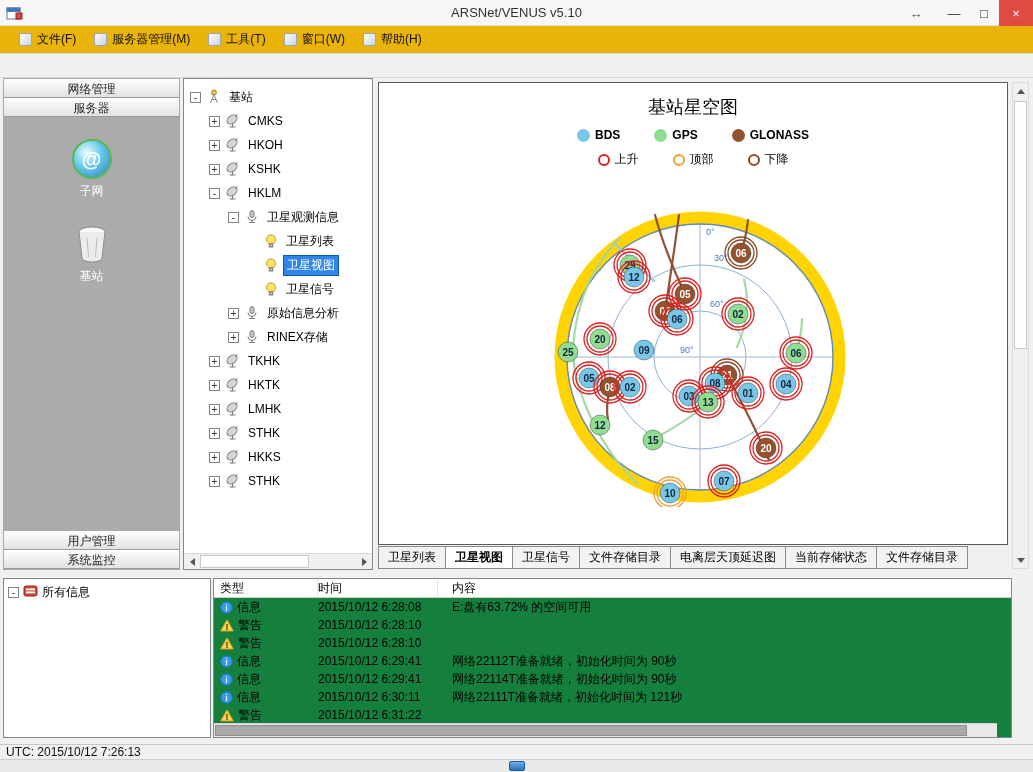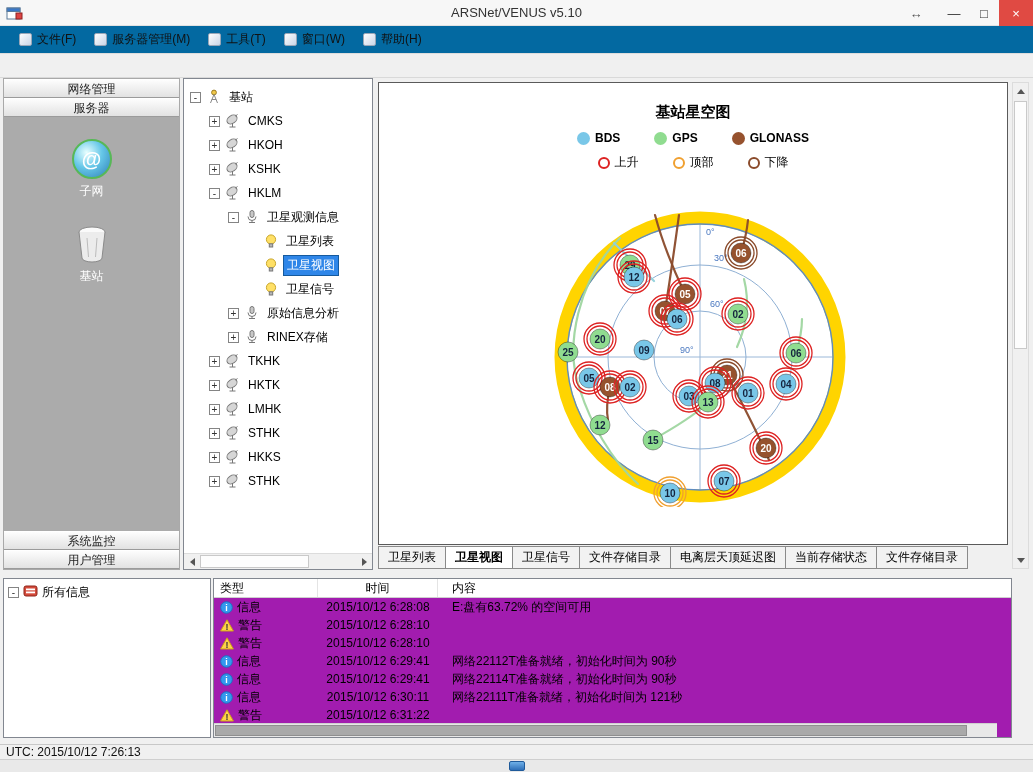--- a/index.html
+++ b/index.html
@@ -10,21 +10,21 @@
   
   .titlebar { position:absolute; top:0; left:0; width:1033px; height:26px; background:#f7f7f7; border-bottom:1px solid #e2e2e2; display:flex; align-items:center; }
   .app-icon { margin-left:6px; width:18px; height:16px; display:inline-block; }
   .tb-title { position:absolute; left:0; right:0; text-align:center; color:#333; font-size:13px; pointer-events:none; }
   .tb-btns { position:absolute; right:0; top:0; height:26px; display:flex; }
   .tb-btn { width:30px; height:26px; display:flex; align-items:center; justify-content:center; color:#333; font-size:13px; cursor:default; }
   .tb-btn.arrows { width:46px; color:#555; }
   .tb-btn.close { background:#e04a43; color:#fff; width:34px; }
 
   
-  .menubar { position:absolute; top:26px; left:0; width:1033px; height:28px; background:#0369a1; border-bottom:1px solid #ddd; display:flex; align-items:center; padding-left:10px; }
+  .menubar { position:absolute; top:26px; left:0; width:1033px; height:28px; background:#eab308; border-bottom:1px solid #ddd; display:flex; align-items:center; padding-left:10px; }
   .menu-item { display:inline-flex; align-items:center; gap:5px; padding:4px 9px; color:#111; }
   .mi-ico { width:13px; height:13px; border:1px solid #9aa7b8; background:linear-gradient(135deg,#fdfdfd,#c9d6e8); border-radius:2px; }
   .toolbar { position:absolute; top:54px; left:0; width:1033px; height:24px; background:#f0f0f0; border-bottom:1px solid #d9d9d9; }
 
   
   .main { position:absolute; top:78px; left:0; width:1033px; height:492px; }
 
   
   .sidebar { position:absolute; left:3px; top:0; width:177px; height:492px; display:flex; flex-direction:column; border:1px solid #a9a9a9; background:#ababab; }
   .sb-group { height:19px; line-height:18px; text-align:center; background:linear-gradient(#fdfdfd,#e2e2e2); border-bottom:1px solid #9b9b9b; border-top:1px solid #fff; color:#222; }
@@ -49,21 +49,21 @@
   .sc-btn { width:16px; height:16px; display:flex; align-items:center; justify-content:center; background:#f0f0f0; }
   .tri { width:0; height:0; display:block; }
   .tri.left  { border-top:4px solid transparent; border-bottom:4px solid transparent; border-right:5px solid #555; }
   .tri.right { border-top:4px solid transparent; border-bottom:4px solid transparent; border-left:5px solid #555; }
   .tri.up    { border-left:4px solid transparent; border-right:4px solid transparent; border-bottom:5px solid #555; }
   .tri.down  { border-left:4px solid transparent; border-right:4px solid transparent; border-top:5px solid #555; }
 
   
   .main-view { position:absolute; left:376px; top:0; width:634px; height:492px; }
   .plot-panel { position:absolute; left:2px; top:4px; width:630px; height:463px; background:#fff; border:1px solid #5a5a5a; overflow:hidden; }
-  .plot-title { margin-top:20px; text-align:center; font-size:15px; font-weight:bold; color:#000; }
+  .plot-title { margin-top:12px; text-align:center; font-size:18px; font-weight:normal; color:#000; }
   .legend-row { display:flex; justify-content:center; align-items:center; gap:34px; margin-top:9px; }
   .lg-item { display:flex; align-items:center; gap:5px; color:#000; }
   .lg-item b { font-size:12px; }
   .lg-dot { width:13px; height:13px; border-radius:50%; display:inline-block; }
   .lg-ring { width:12px; height:12px; border-radius:50%; border:2px solid #000; display:inline-block; background:#fff; }
   #skyplot { position:absolute; left:50%; margin-left:-143px; top:124px; }
 
   
   .tabbar { position:absolute; left:2px; top:468px; width:630px; height:23px; display:flex; background:#f0f0f0; }
   .tab { padding:2px 9px; line-height:17px; background:#f2f2f2; border:1px solid #8a8a8a; margin-right:-1px; color:#000; white-space:nowrap; }
@@ -73,25 +73,25 @@
   .vscroll { position:absolute; width:17px; background:#f0f0f0; border:1px solid #dcdcdc; }
   .vscroll .sc-btn { width:15px; height:16px; }
   .vs-track { position:absolute; top:17px; bottom:17px; left:0; right:0; }
   .vs-thumb { position:absolute; left:1px; right:1px; background:#fdfdfd; border:1px solid #c9c9c9; }
   .vscroll-main { left:1012px; top:4px; height:487px; }
 
   
   .bottom { position:absolute; top:572px; left:0; width:1033px; height:170px; }
   .msg-panel { position:absolute; left:3px; top:6px; width:208px; height:160px; background:#fff; border:1px solid #828790; padding:5px 4px; }
   .msg-row { display:flex; align-items:center; gap:4px; }
-  .log-panel { position:absolute; left:213px; top:6px; width:799px; height:160px; background:#a21caf; border:1px solid #828790; overflow:hidden; }
+  .log-panel { position:absolute; left:213px; top:6px; width:799px; height:160px; background:#15803d; border:1px solid #828790; overflow:hidden; }
   .log-header { display:flex; height:19px; align-items:center; border-bottom:1px solid #cfcfcf; background:#fff; font-size:12px; color:#000; }
   .log-row { display:flex; height:18px; align-items:center; font-size:12px; white-space:nowrap; color:#000; }
   .c-type { width:104px; padding-left:6px; display:flex; align-items:center; gap:4px; flex:0 0 104px; }
-  .c-time { width:120px; flex:0 0 120px; text-align:center; }
+  .c-time { width:120px; flex:0 0 120px; text-align:left; }
   .c-content { flex:1; padding-left:14px; overflow:hidden; }
   .log-header .c-type, .log-header .c-time { border-right:1px solid #e4e4e4; height:100%; line-height:19px; }
   .log-hscroll { position:absolute; left:0; bottom:0; width:783px; height:14px; background:#e8e8e8; border-top:1px solid #cfcfcf; }
   .log-hthumb { position:absolute; left:1px; top:1px; bottom:1px; width:96%; background:#a9a9a9; border:1px solid #8f8f8f; }
 
   
   .statusbar { position:absolute; top:744px; left:0; width:1033px; height:15px; background:#f0f0f0; border-top:1px solid #c8c8c8; display:flex; align-items:center; padding-left:6px; color:#111; }
   .taskbar { position:absolute; top:759px; left:0; width:1033px; height:13px; background:#e9e9e9; border-top:1px solid #cfcfcf; display:flex; justify-content:center; align-items:center; }
   .tk-icon { width:16px; height:10px; background:linear-gradient(#6fb0e8,#2f6fb8); border:1px solid #1f5a9a; border-radius:2px; }
 </style>
@@ -157,22 +157,22 @@
             <svg width="32" height="38" viewBox="0 0 32 38">
               <ellipse cx="16" cy="6" rx="13" ry="5" fill="#fafafa" stroke="#8a8a8a"></ellipse>
               <path d="M3 6 L6 32 a10 4 0 0 0 20 0 L29 6" fill="#ececec" stroke="#8a8a8a"></path>
               <line x1="11" y1="12" x2="12.5" y2="31" stroke="#bbb"></line>
               <line x1="21" y1="12" x2="19.5" y2="31" stroke="#bbb"></line>
             </svg>
             <div>基站</div>
           </div>
         </div>
       <div id="sb-bottom">
+          <div class="sb-group">用户管理</div>
           <div class="sb-group">系统监控</div>
-          <div class="sb-group">用户管理</div>
         </div>
     </div>
 
     <div class="tree-panel">
       <div class="tree-rows" id="tree-rows">
           <div class="tree-row" style="padding-left: 6px;">
             <span class="expander">-</span>
             <span class="tree-ico">
               <svg width="16" height="16" viewBox="0 0 16 16">
                 <circle cx="8" cy="3.5" r="2.4" fill="#f0c84a" stroke="#9a7a20"></circle>

